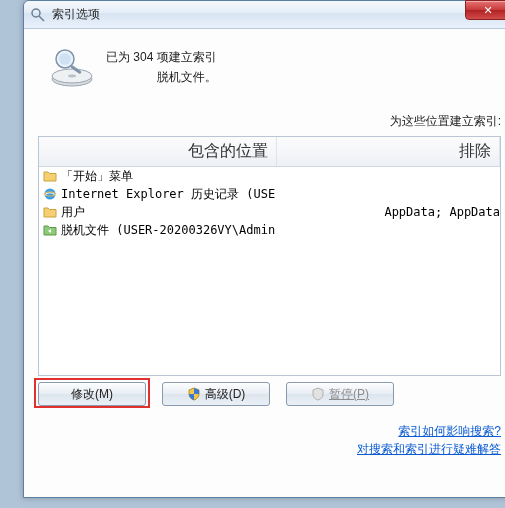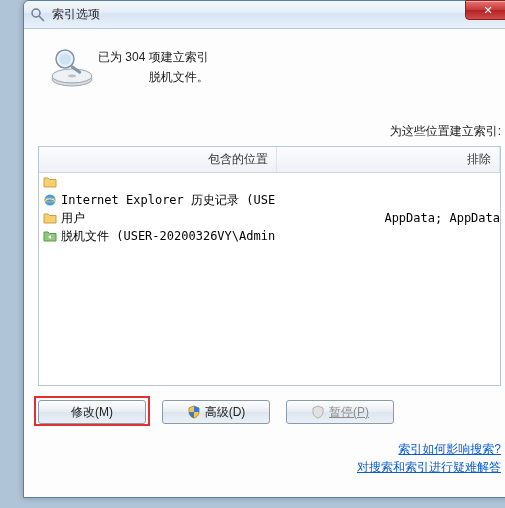--- a/index.html
+++ b/index.html
@@ -55,37 +55,37 @@
   .content {
     flex: 1;
     padding: 12px 14px 10px 14px;
     background: #fdfdfd;
     display: flex;
     flex-direction: column;
   }
   .status-row {
     display: flex;
     align-items: flex-start;
-    gap: 2px;
+    gap: 10px;
     padding: 4px 0 10px 10px;
   }
   .drive-icon { width: 48px; height: 44px; }
   .status-text { padding-top: 2px; line-height: 20px; color: #222; }
-  .section-label { margin: 24px 0 6px 2px; color: #222; }
+  .section-label { margin: 14px 0 6px 2px; color: #222; }
   .listbox {
     border: 1px solid #b9c6d4;
     background: #fff;
     height: 240px;
     overflow: hidden;
   }
   .list-header {
     display: flex;
     background: linear-gradient(#fcfcfd, #eef1f5);
     border-bottom: 1px solid #d0d7df;
-    font-size: 12px;
+    font-size: 16px;
   }
   .list-header .col {
     padding: 4px 8px;
     border-right: 1px solid #dfe4ea;
     color: #333;
   }
   .col-loc { width: 238px; }
   .col-exc { flex: 1; }
   .list-body { }
   .list-row {
@@ -101,21 +101,21 @@
     align-items: center;
     gap: 4px;
     padding-left: 4px;
     white-space: nowrap; overflow: hidden;
   }
   .list-row .cell-exc { flex: 1; padding-left: 6px; white-space: nowrap; overflow: hidden; }
   .row-icon { width: 14px; height: 14px; flex-shrink: 0; }
   .button-row {
     display: flex;
     gap: 16px;
-    margin-top: 14px;
+    margin-top: 6px;
   }
   .btn {
     width: 108px; height: 24px;
     border: 1px solid #8a9aad;
     border-radius: 3px;
     background: linear-gradient(#fdfdfe, #e9eef4 48%, #dde5ee 52%, #eaf0f6);
     display: flex; align-items: center; justify-content: center;
     gap: 4px;
     font-size: 12px;
     color: #222;
@@ -173,20 +173,21 @@
       <div class="list-header">
         <div class="col col-loc">包含的位置</div>
         <div class="col col-exc">排除</div>
       </div>
       <div class="list-body" id="list-body">
           <div class="list-row">
             <div class="cell-loc">
               <span class="row-icon"><svg viewBox="0 0 14 14">
                   <path d="M1 3h4l1.5 1.5H13v7.5H1z" fill="#f5cf72" stroke="#c9a43a"></path>
                 </svg></span>
+              <span>「开始」菜单</span>
             </div>
             <div class="cell-exc"></div>
           </div>
           <div class="list-row">
             <div class="cell-loc">
               <span class="row-icon"><svg viewBox="0 0 14 14">
                   <circle cx="7" cy="7" r="5.5" fill="#3ba0e6"></circle>
                   <path d="M2 8 C4 5 10 5 12 8" stroke="#fff" fill="none" stroke-width="1.2"></path>
                   <ellipse cx="7" cy="7" rx="5.5" ry="2" fill="none" stroke="#f5b042" stroke-width="1"></ellipse>
                 </svg></span>

